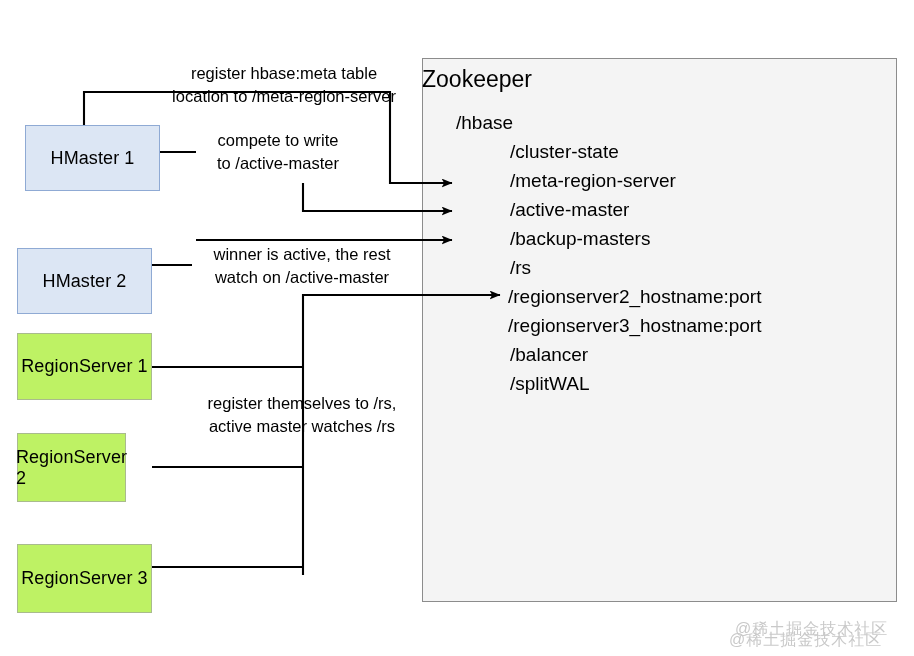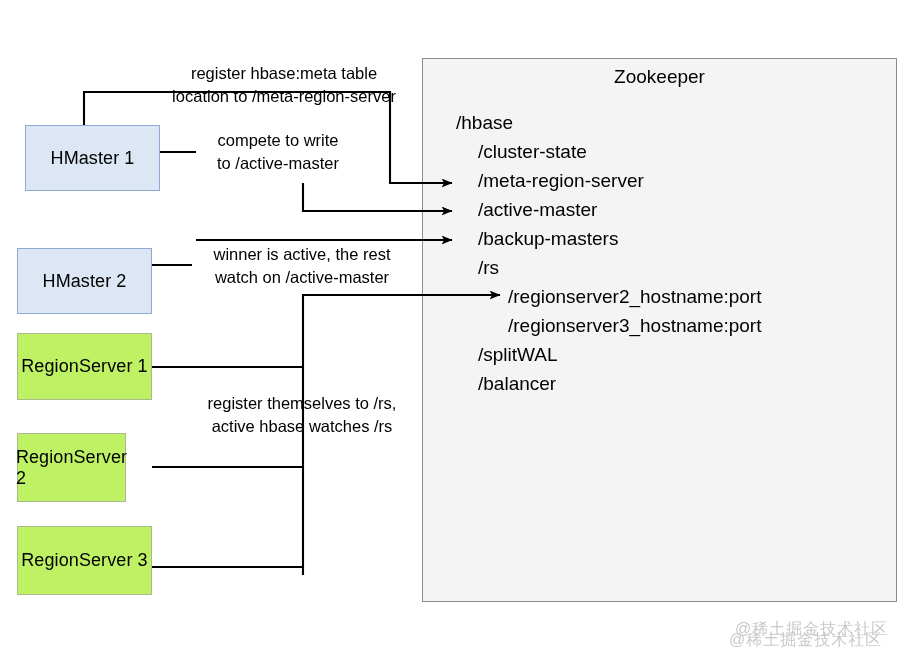--- a/index.html
+++ b/index.html
@@ -53,39 +53,38 @@
     height: 544px;
     box-sizing: border-box;
     background: #f4f4f4;
     border: 1.6px solid #8c8c8c;
   }
   #zk-title {
     position: absolute;
     left: 422px;
     top: 66px;
     width: 475px;
-    text-align: center;
-    font-size: 19px;
+    font-size: 23px;
     color: #000000;
   }
   
   #zk-tree {
     position: absolute;
     left: 422px;
     top: 108px;
     width: 475px;
   }
   .znode {
     font-size: 19px;
     color: #000000;
     line-height: 29px;
     white-space: nowrap;
   }
   .znode.lvl0 { padding-left: 34px; }
-  .znode.lvl1 { padding-left: 56px; }
+  .znode.lvl1 { padding-left: 40px; margin-left: 48px; }
   .znode.lvl2 { padding-left: 86px; }
   
   .edge-label {
     position: absolute;
     font-size: 16.5px;
     color: #000000;
     line-height: 23px;
     white-space: nowrap;
   }
   .edge-label.center { text-align: center; }
@@ -134,60 +133,60 @@
 
   <div id="zk-tree">
     <div class="znode lvl0">/hbase</div>
     <div class="znode lvl1">/cluster-state</div>
     <div class="znode lvl1">/meta-region-server</div>
     <div class="znode lvl1">/active-master</div>
     <div class="znode lvl1">/backup-masters</div>
     <div class="znode lvl1">/rs</div>
     <div class="znode lvl2">/regionserver2_hostname:port</div>
     <div class="znode lvl2">/regionserver3_hostname:port</div>
+    <div class="znode lvl1">/balancer</div>
     <div class="znode lvl1">/splitWAL</div>
-    <div class="znode lvl1">/balancer</div>
   </div>
 
   <div class="node master" style="left:17px; top:125px; width:135px; height:66px;margin-left:8px;">
     <span>HMaster 1</span>
   </div>
 
   <div class="node master" style="left:17px; top:248px; width:135px; height:66px;">
     <span>HMaster 2</span>
   </div>
 
   <div class="node regionserver" style="left:17px; top:333px; width:135px; height:67px;">
     <span>RegionServer 1</span>
   </div>
 
   <div class="node regionserver" style="left:17px; top:433px; width:109px; height:69px;">
     <span>RegionServer 2</span>
   </div>
 
-  <div class="node regionserver" style="left:17px; top:526px; width:135px; height:69px;justify-content:center;">
+  <div class="node regionserver" style="left:17px; top:544px; width:135px; height:69px;justify-content:center;">
     <span>RegionServer 3</span>
   </div>
 
   <div class="edge-label center" style="left:110px; top:62px; width:348px;">
     <div>register hbase:meta table</div>
     <div>location to /meta-region-server</div>
   </div>
 
   <div class="edge-label center" style="left:188px; top:129px; width:180px;">
     <div>compete to write</div>
     <div>to /active-master</div>
   </div>
 
   <div class="edge-label center" style="left:186px; top:243px; width:232px;">
     <div>winner is active, the rest</div>
     <div>watch on /active-master</div>
   </div>
 
   <div class="edge-label center" style="left:186px; top:392px; width:232px;">
     <div>register themselves to /rs,</div>
-    <div>active hbase watches /rs</div>
+    <div>active master watches /rs</div>
   </div>
 
   <div class="watermark" style="left:735px; top:619px;">@稀土掘金技术社区</div>
   <div class="watermark" style="left:729px; top:630px;">@稀土掘金技术社区</div>
 
 </div>
 
 </body></html>

